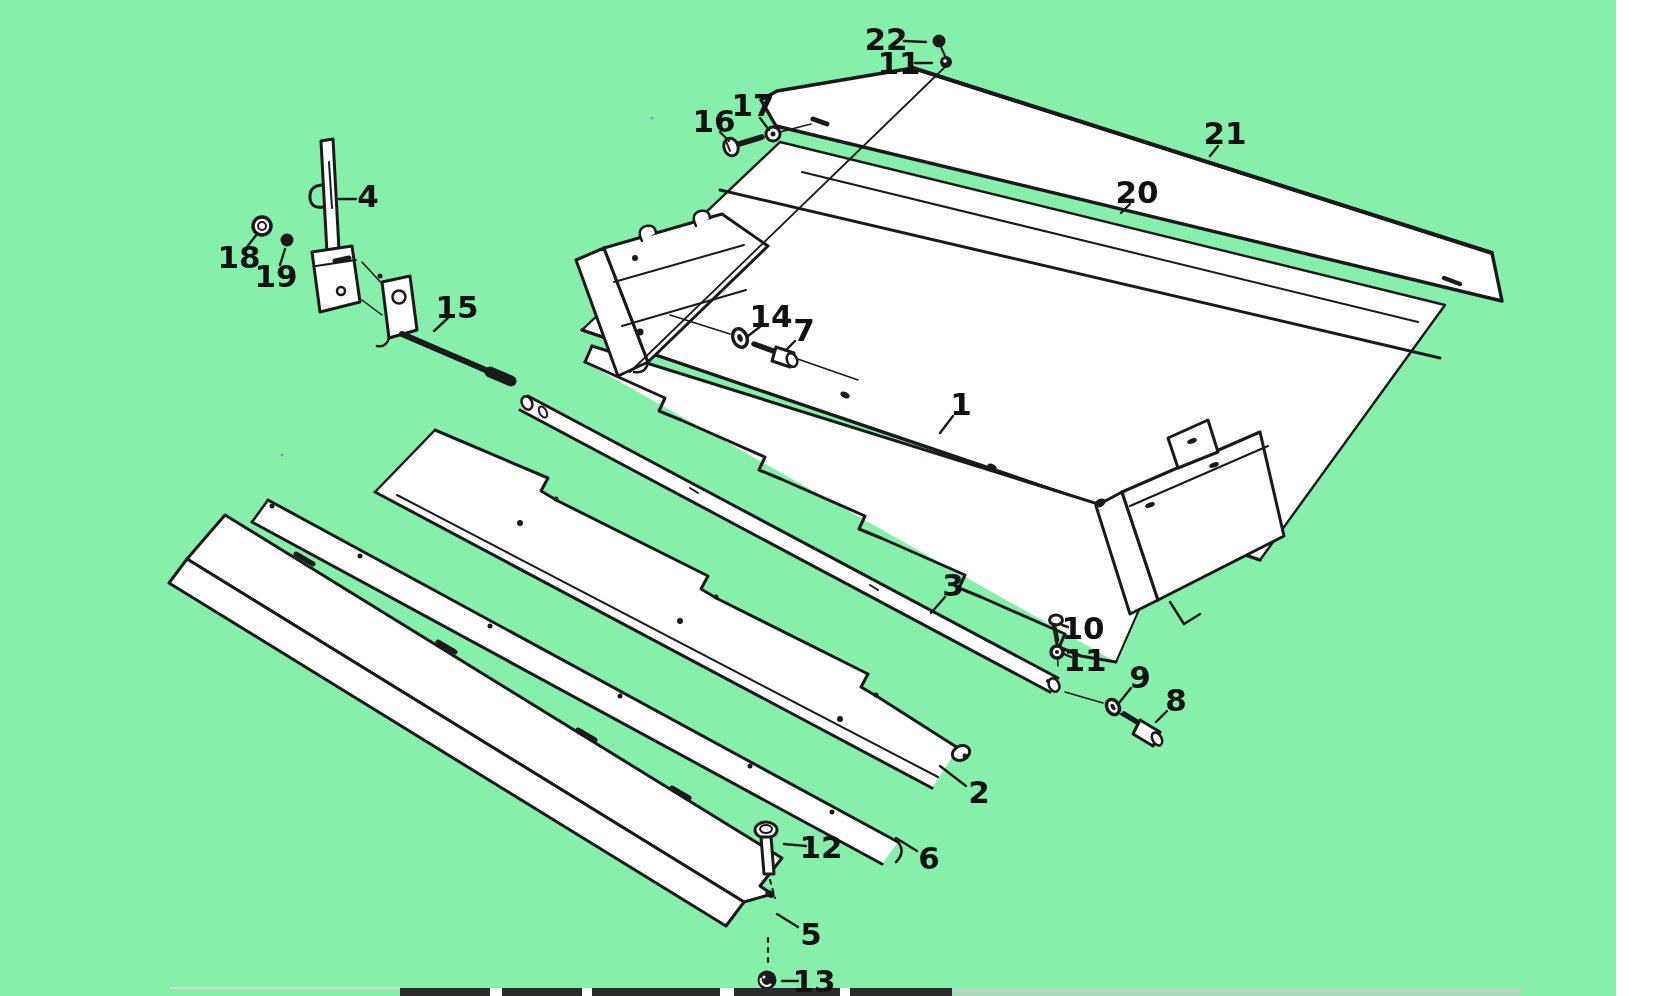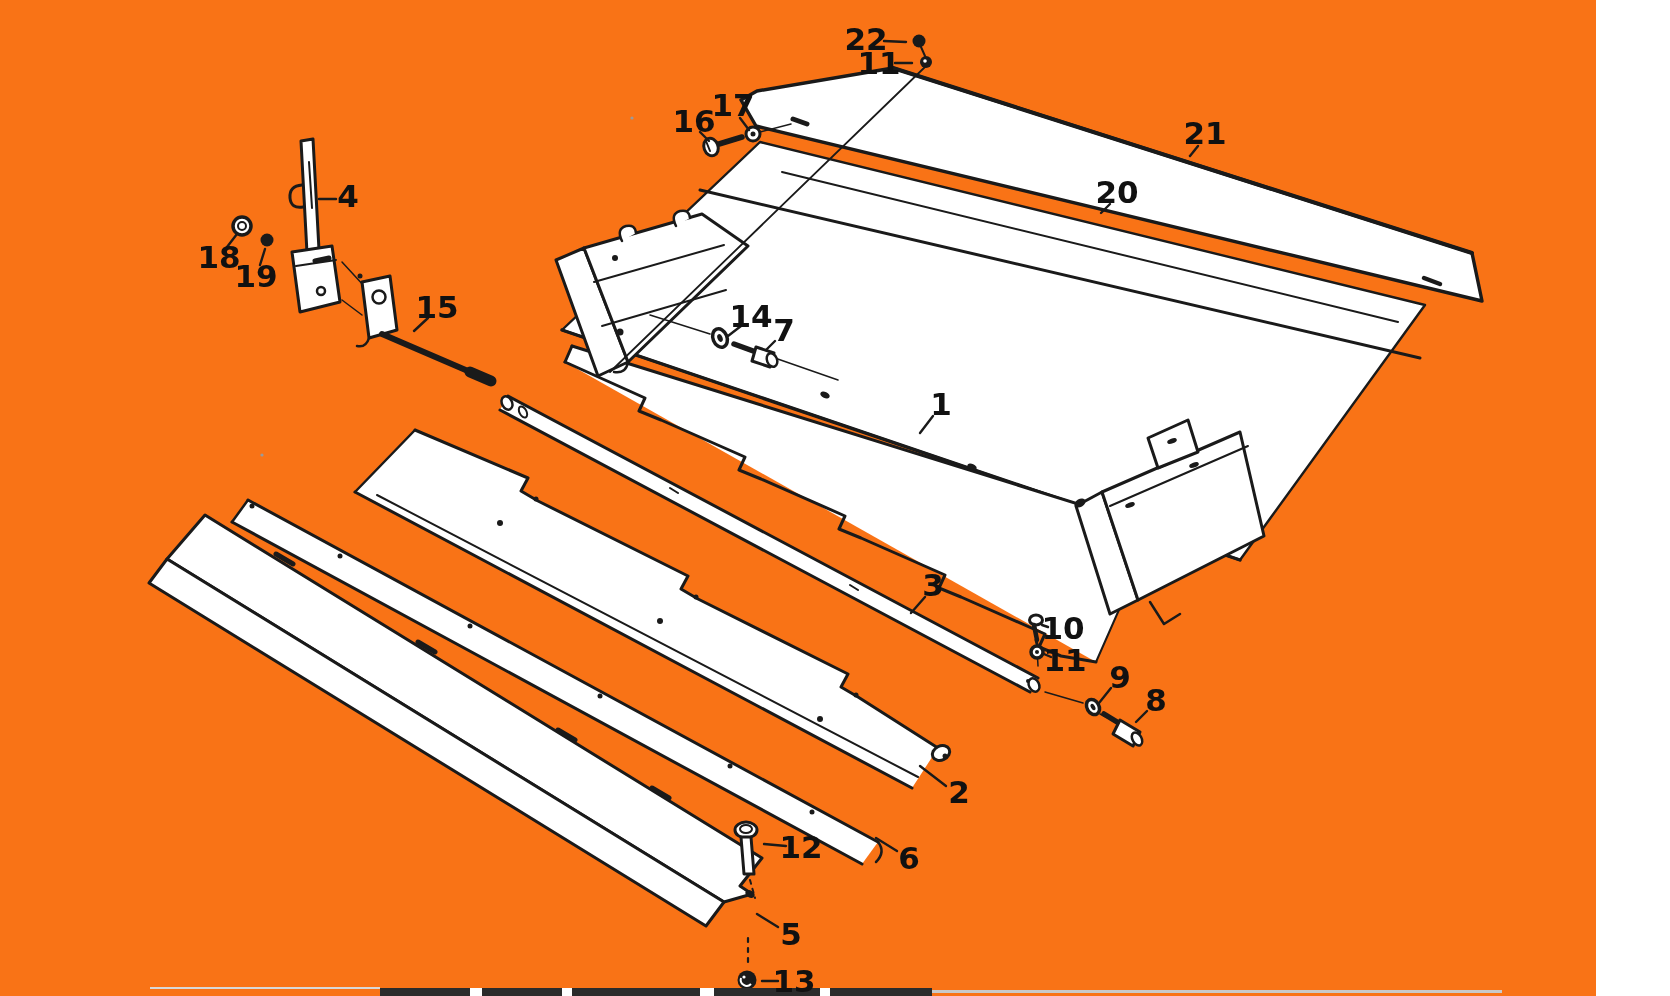--- a/index.html
+++ b/index.html
@@ -1,16 +1,16 @@
 <!DOCTYPE html>
 <html><head>
 <meta charset="utf-8">
 <style>
   html,body{margin:0;padding:0;background:#fff;width:1670px;height:996px;overflow:hidden;}
-  #stage{position:relative;width:1596px;height:996px;background:#f97316;}
+  #stage{position:relative;width:1596px;height:996px;background:#86efac;padding-left:20px;}
   svg{display:block;}
   .ink{stroke:#1a1a1a;fill:none;stroke-linecap:round;stroke-linejoin:round;}
   .fillw{fill:#ffffff;}
   .filli{fill:#1a1a1a;stroke:none;}
   .callout{font-family:"DejaVu Sans",sans-serif;font-weight:bold;font-size:31px;fill:#111;}
   .speck{fill:#9a9a9a;stroke:none;}
 </style>
 </head>
 <body>
 

